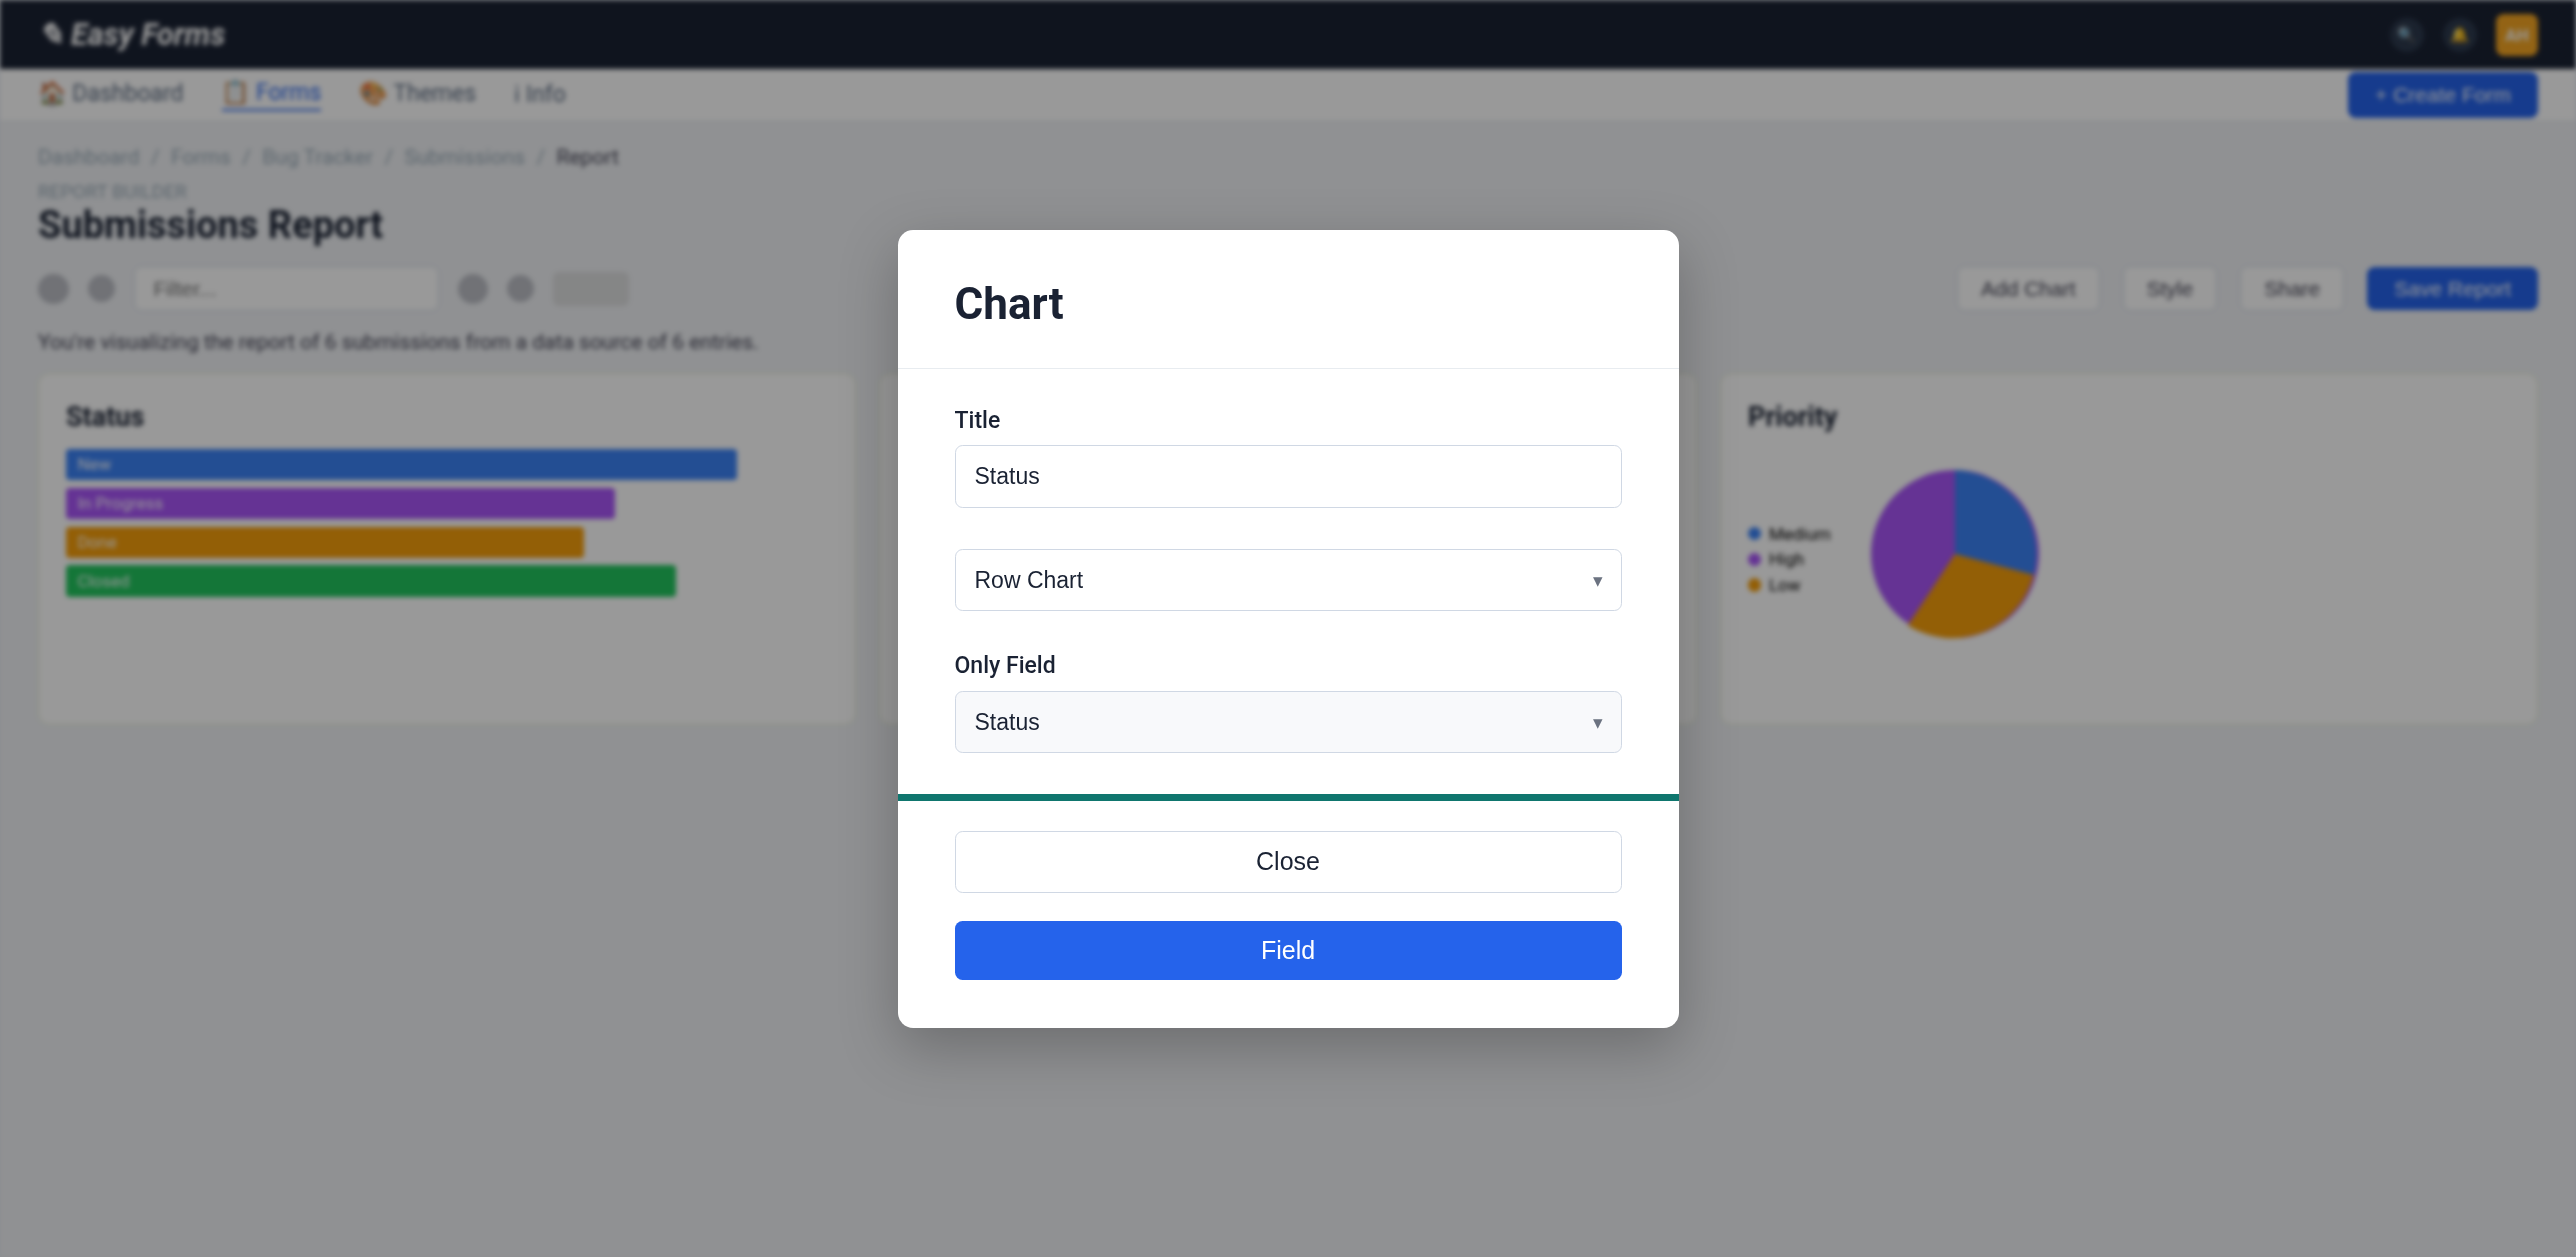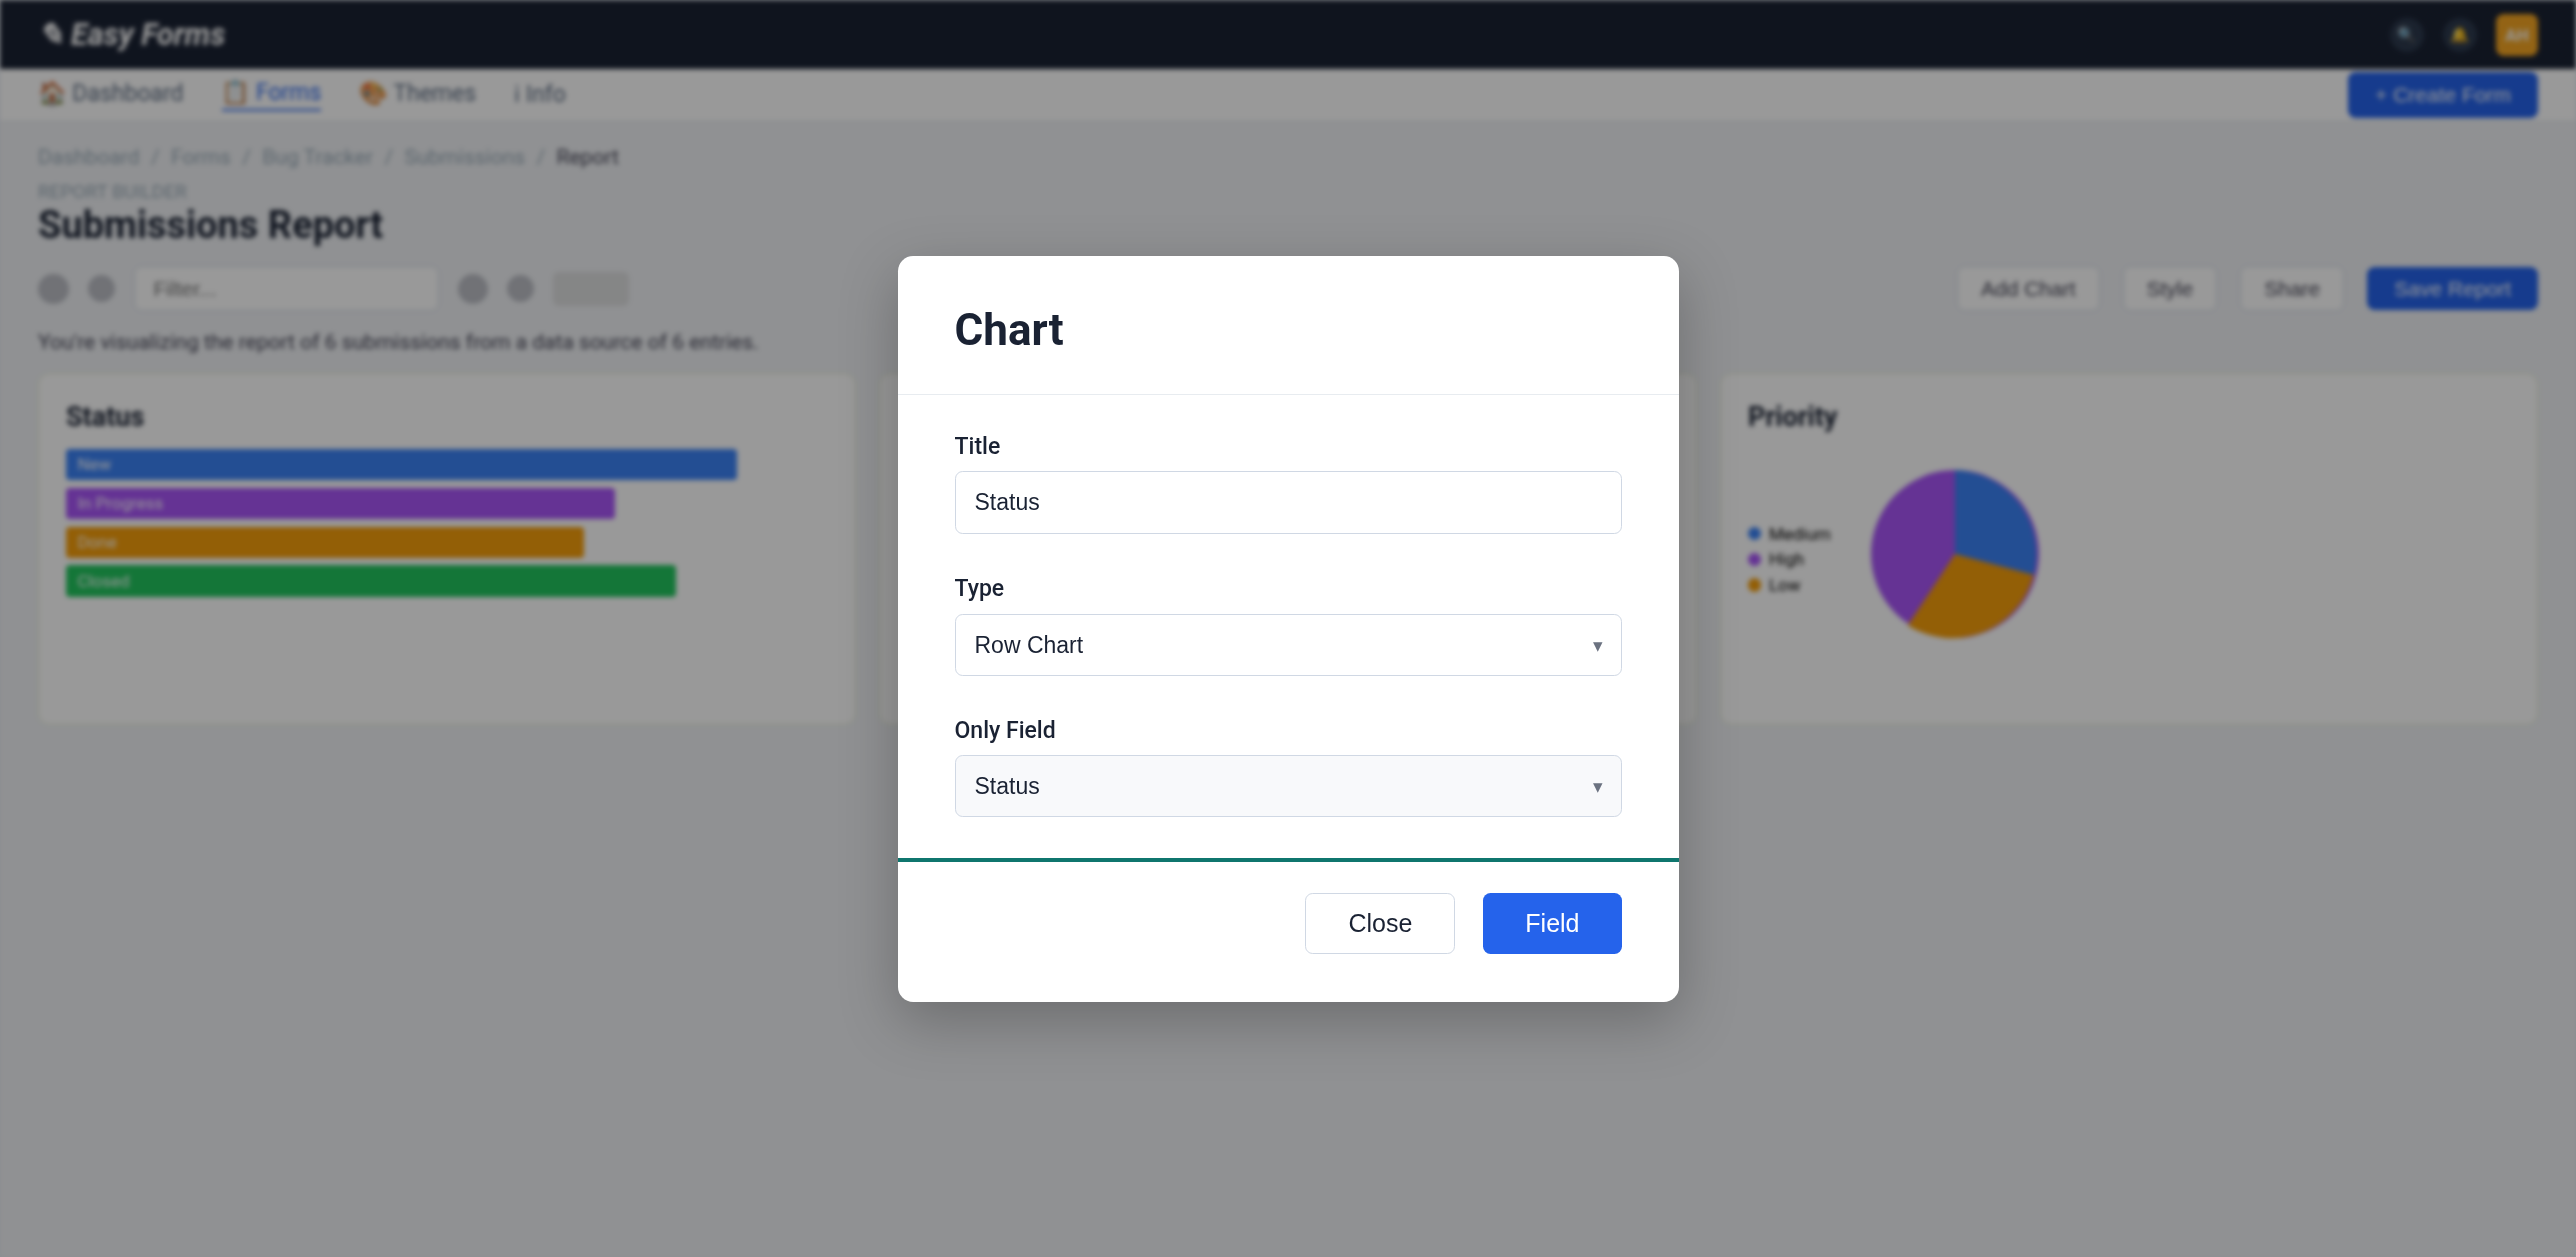--- a/index.html
+++ b/index.html
@@ -266,26 +266,27 @@
       background: #f8f9fb;
     }
 
     .form-hint {
       font-size: 19px;
       color: #6b7280;
       margin-top: 9.5px;
     }
 
     .modal-footer {
-      border-top: 4px solid #0f766e;
+      border-top: 7px solid #0f766e;
       margin: 0 -57px 0;
       padding: 30.5px 57px 0;
       display: flex;
       justify-content: flex-end;
       gap: 28px;
+      flex-direction: column;
     }
 
     .btn-close {
       background: white;
       border: 1.4px solid #d0d8e4;
       border-radius: 7.6px;
       padding: 15.2px 42px;
       font-size: 25px;
       color: #1a2233;
       cursor: pointer;
@@ -415,21 +416,20 @@
   <div class="modal">
     <div class="modal-title">Chart</div>
     <hr class="modal-divider">
 
     <div class="form-group">
       <label class="form-label">Title</label>
       <input type="text" class="form-input" value="Status" style="">
     </div>
 
     <div class="form-group">
-      <label class="form-label">Type</label>
       <div class="select-wrapper">
         <select class="form-select">
           <option value="row" selected="">Row Chart</option>
           <option value="pie">Pie Chart</option>
           <option value="bar">Bar Chart</option>
           <option value="line">Line Chart</option>
         </select>
         <span class="select-chevron">▾</span>
       </div>
     </div>

